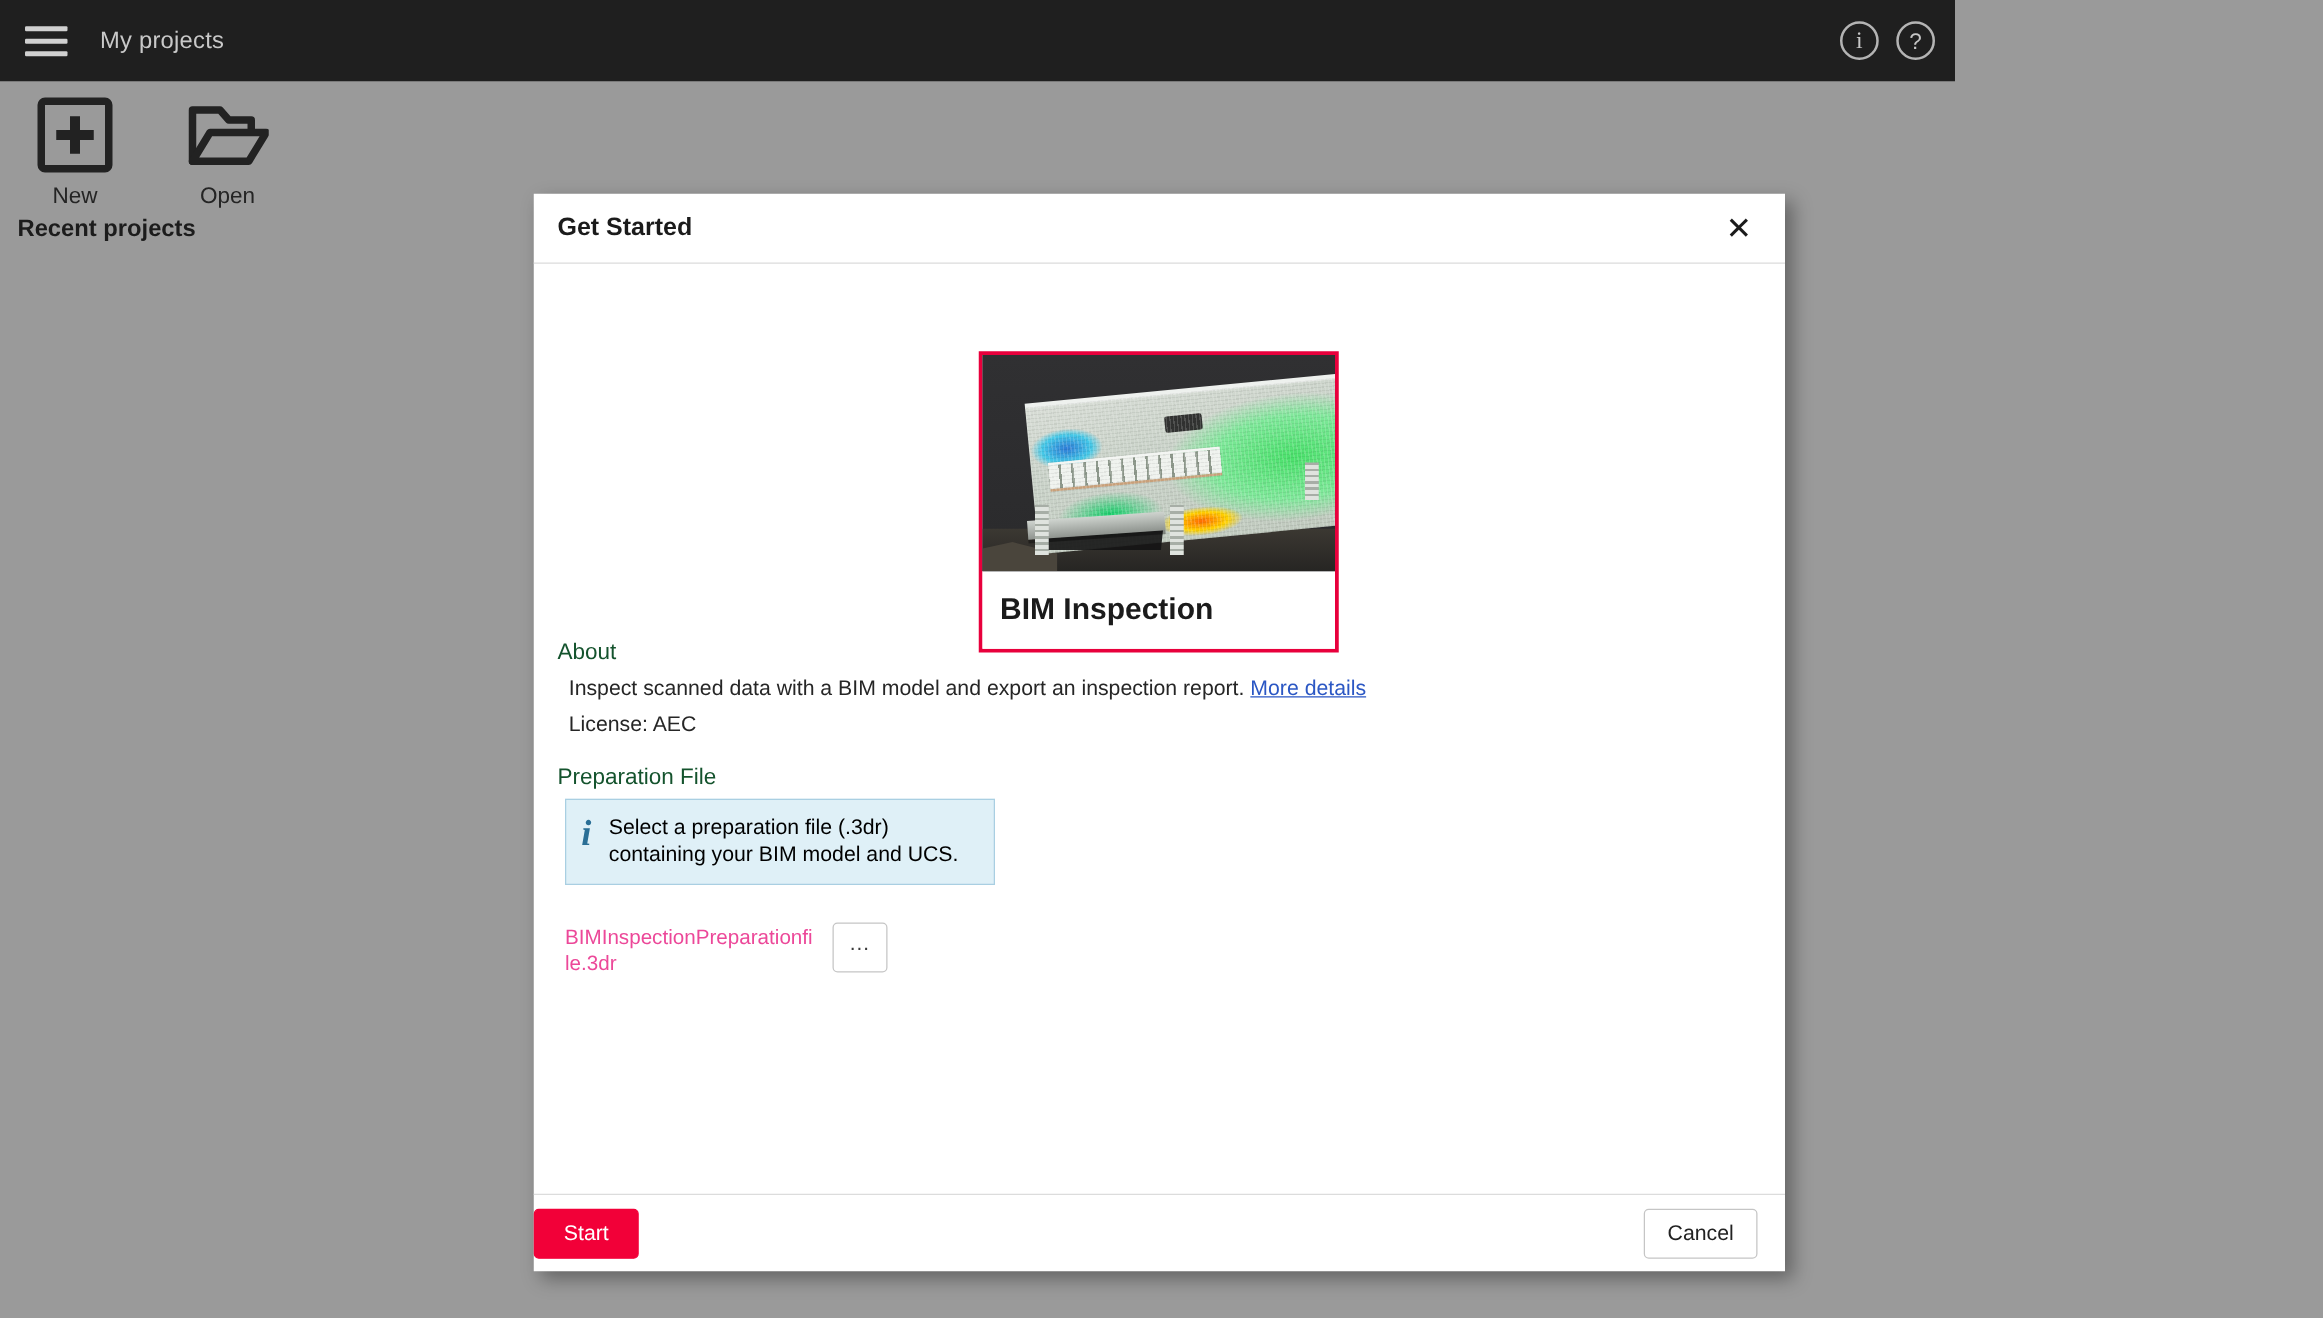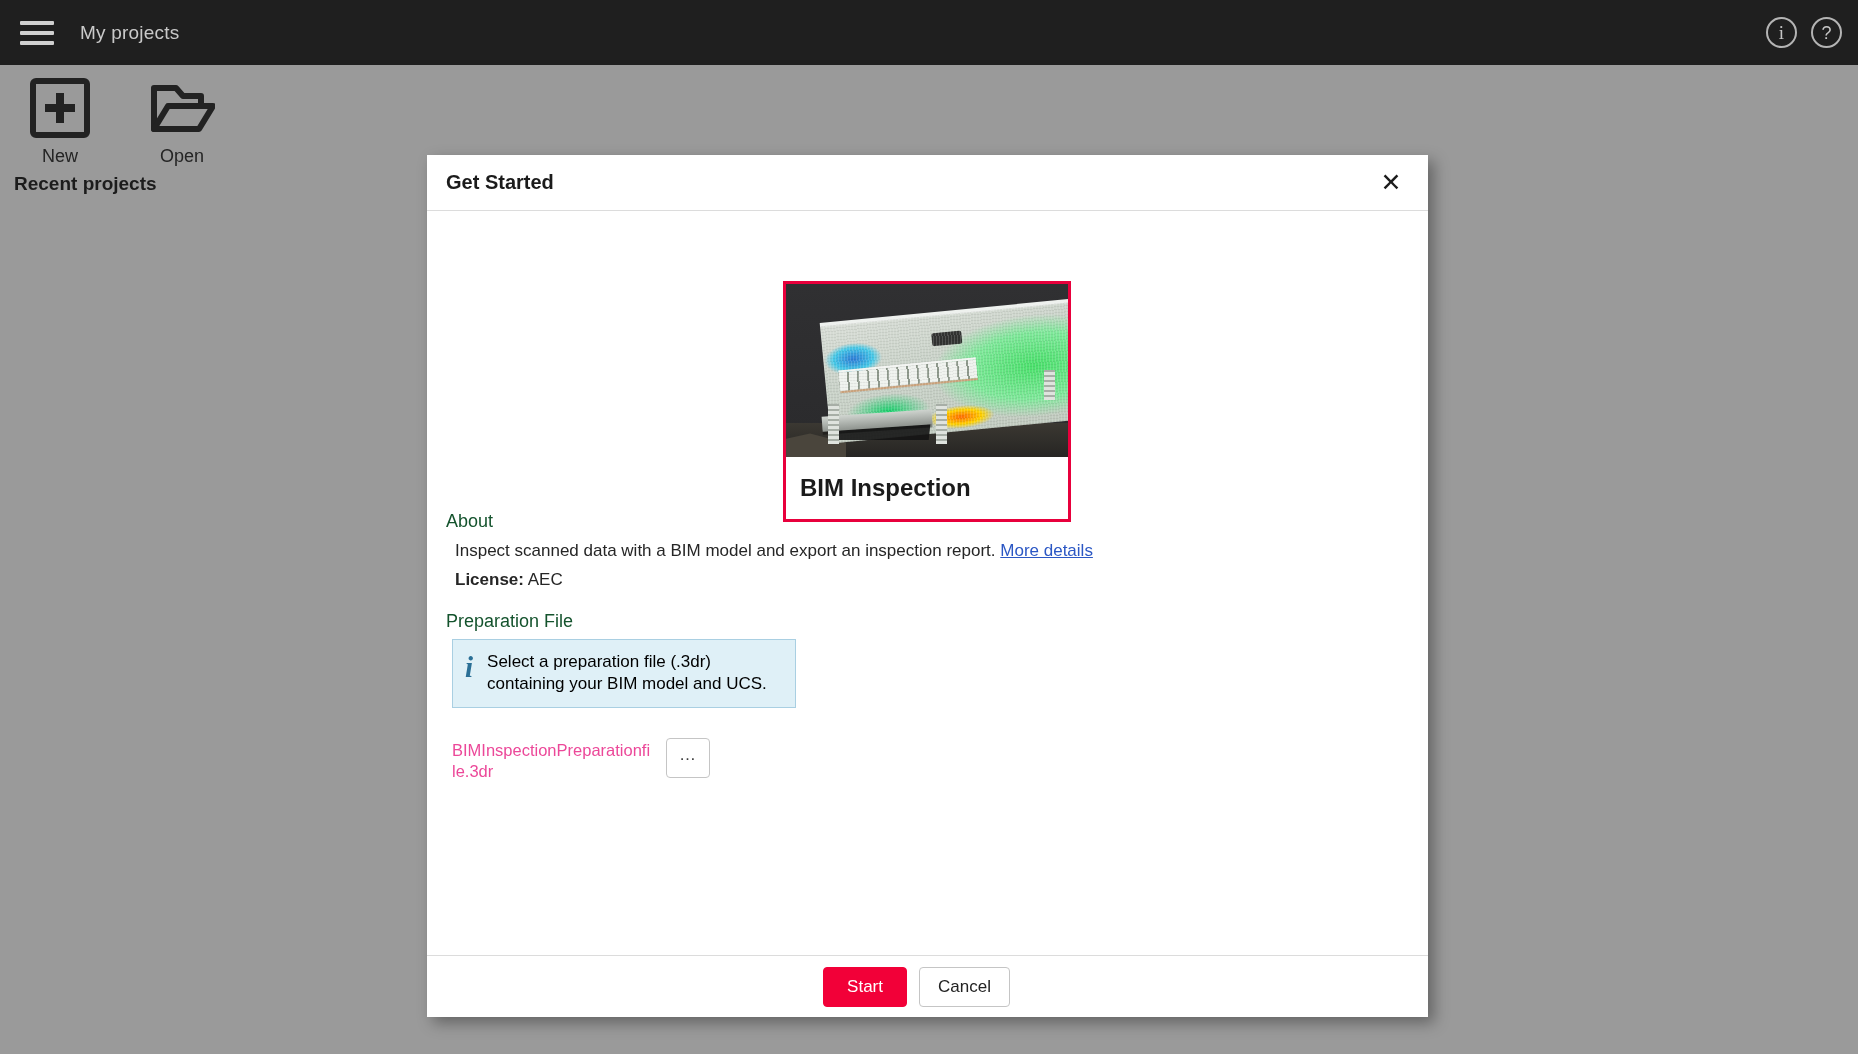--- a/index.html
+++ b/index.html
@@ -6,21 +6,21 @@
   html, body {
     width: 1858px; height: 1054px;
     overflow: hidden;
     font-family: "Liberation Sans", sans-serif;
   }
   body { background: #9a9a9a; position: relative; }
 
   
   .topbar {
     position: absolute; left: 0; top: 0;
-    width: 1858px; height: 65px;
+    width: 1564px; height: 65px;
     background: #1f1f1f;
     display: flex; align-items: center;
   }
   .hamburger {
     width: 34px; height: 24px;
     margin-left: 20px; margin-right: 26px;
     display: flex; flex-direction: column; justify-content: space-between;
     cursor: pointer;
   }
   .hamburger span { display: block; height: 4px; background: #d0d0d0; border-radius: 1px; }
@@ -186,21 +186,21 @@
   .about-label { left: 19px; top: 300px; }
   .about-text {
     position: absolute; left: 28px; top: 330px;
     font-size: 17px; color: #262626;
   }
   .about-text a { color: #2b57c4; text-decoration: underline; cursor: pointer; }
   .license-line {
     position: absolute; left: 28px; top: 359px;
     font-size: 17px; color: #262626;
   }
-  .license-line b { font-weight: bold; }
+  .license-line b { font-weight: normal; }
 
   .prep-label { left: 19px; top: 400px; }
 
   .info-box {
     position: absolute; left: 25px; top: 428px;
     width: 344px; min-height: 60px;
     background: #dff0f7;
     border: 1px solid #a9cfe2;
     display: flex; align-items: flex-start;
     padding: 11px 14px 11px 12px;
@@ -229,21 +229,21 @@
     border: 1px solid #c5c5c5; border-radius: 4px;
     background: #fff; cursor: pointer;
     display: flex; align-items: center; justify-content: center;
     font-size: 17px; color: #3a3a3a; letter-spacing: 1px;
     line-height: 1; padding-bottom: 7px;
   }
 
   .modal-footer {
     flex: 0 0 62px; height: 62px;
     border-top: 1px solid #dcdcdc;
-    display: flex; align-items: center; justify-content: center;
+    display: flex; align-items: center; justify-content: space-between;
     gap: 12px; padding-right: 22px;
   }
   .btn {
     height: 40px; min-width: 84px;
     border-radius: 4px; font-size: 17px;
     cursor: pointer; display: flex; align-items: center; justify-content: center;
     padding: 0 18px;
     font-family: "Liberation Sans", sans-serif;
   }
   .btn-primary { background: #f20038; color: #fff; border: 1px solid #f20038; }

